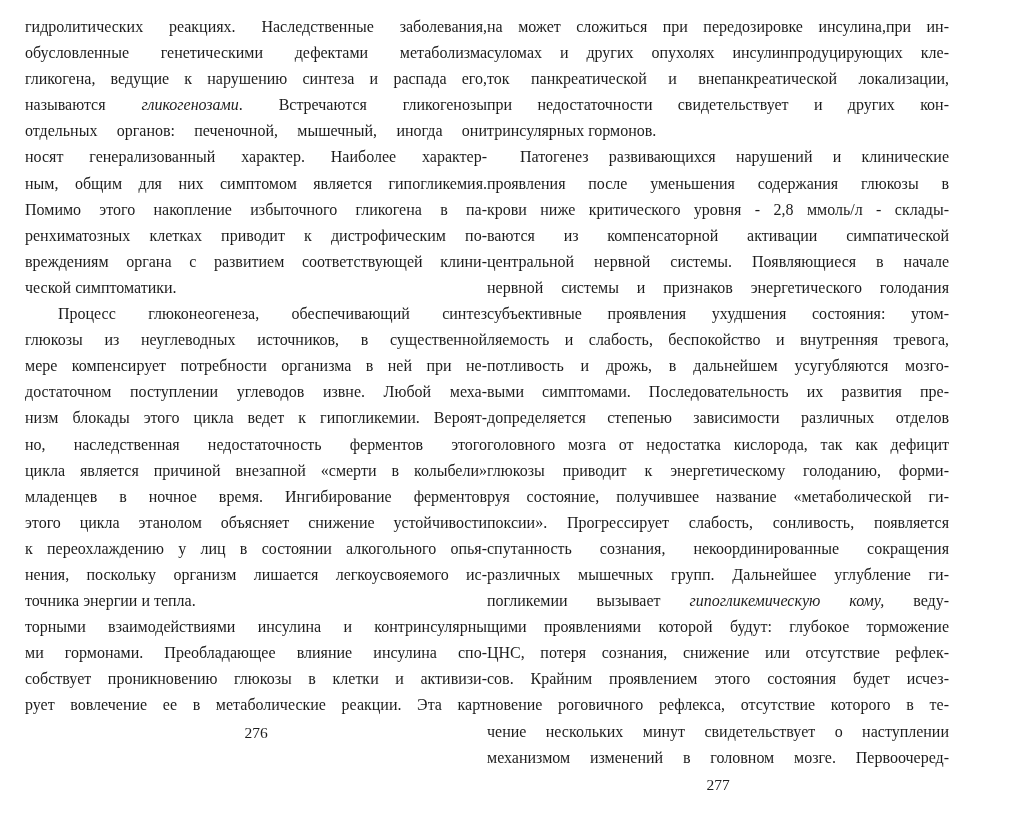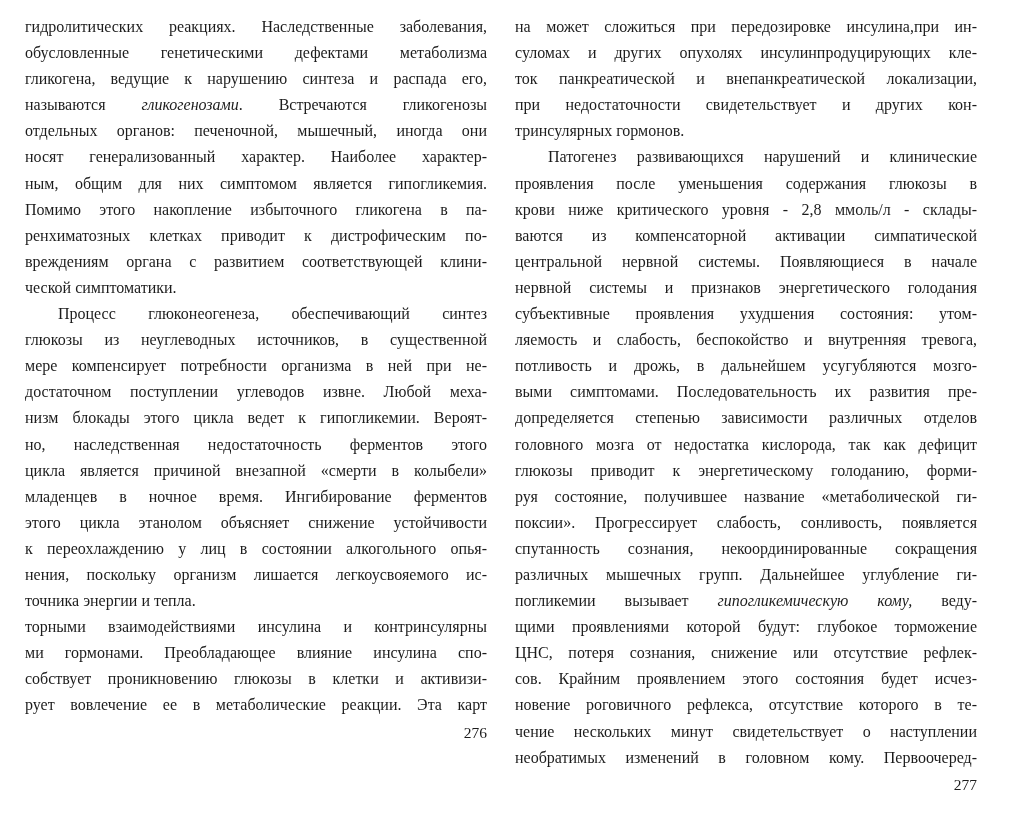--- a/index.html
+++ b/index.html
@@ -13,21 +13,20 @@
   body {
     font-family: "Liberation Serif", "DejaVu Serif", serif;
     color: #1c1c1c;
   }
   .spread {
     display: flex;
     padding: 14px 0 0 25px;
     box-sizing: border-box;
     width: 1024px;
     height: 831px;
-    gap: 28px;
   }
   .page {
     width: 462px;
     flex: 0 0 462px;
     display: flex;
     flex-direction: column;
   }
   .page + .page {
   }
   .page-body {
@@ -44,21 +43,21 @@
     text-align-last: left;
   }
   .line.indent {
     text-indent: 33px;
   }
   .line i {
     font-style: italic;
   }
   .page-number {
     margin-top: 4px;
-    text-align: right;
+    text-align: center;
     font-size: 15.5px;
     line-height: 20px;
   }
 </style>
 </head>
 <body>
 
 <div class="spread">
 
   <div class="page">
@@ -117,18 +116,18 @@
         <div class="line">руя состояние, получившее название «метаболической ги-</div>
         <div class="line">поксии». Прогрессирует слабость, сонливость, появляется</div>
         <div class="line">спутанность сознания, некоординированные сокращения</div>
         <div class="line">различных мышечных групп. Дальнейшее углубление ги-</div>
         <div class="line">погликемии вызывает <i>гипогликемическую кому,</i> веду-</div>
         <div class="line">щими проявлениями которой будут: глубокое торможение</div>
         <div class="line">ЦНС, потеря сознания, снижение или отсутствие рефлек-</div>
         <div class="line">сов. Крайним проявлением этого состояния будет исчез-</div>
         <div class="line">новение роговичного рефлекса, отсутствие которого в те-</div>
         <div class="line">чение нескольких минут свидетельствует о наступлении</div>
-        <div class="line">необратимых изменений в головном кому. Первоочеред-</div>
+        <div class="line">механизмом изменений в головном мозге. Первоочеред-</div>
       </div>
     <div class="page-number">277</div>
   </div>
 
 </div>
 
 </body></html>

